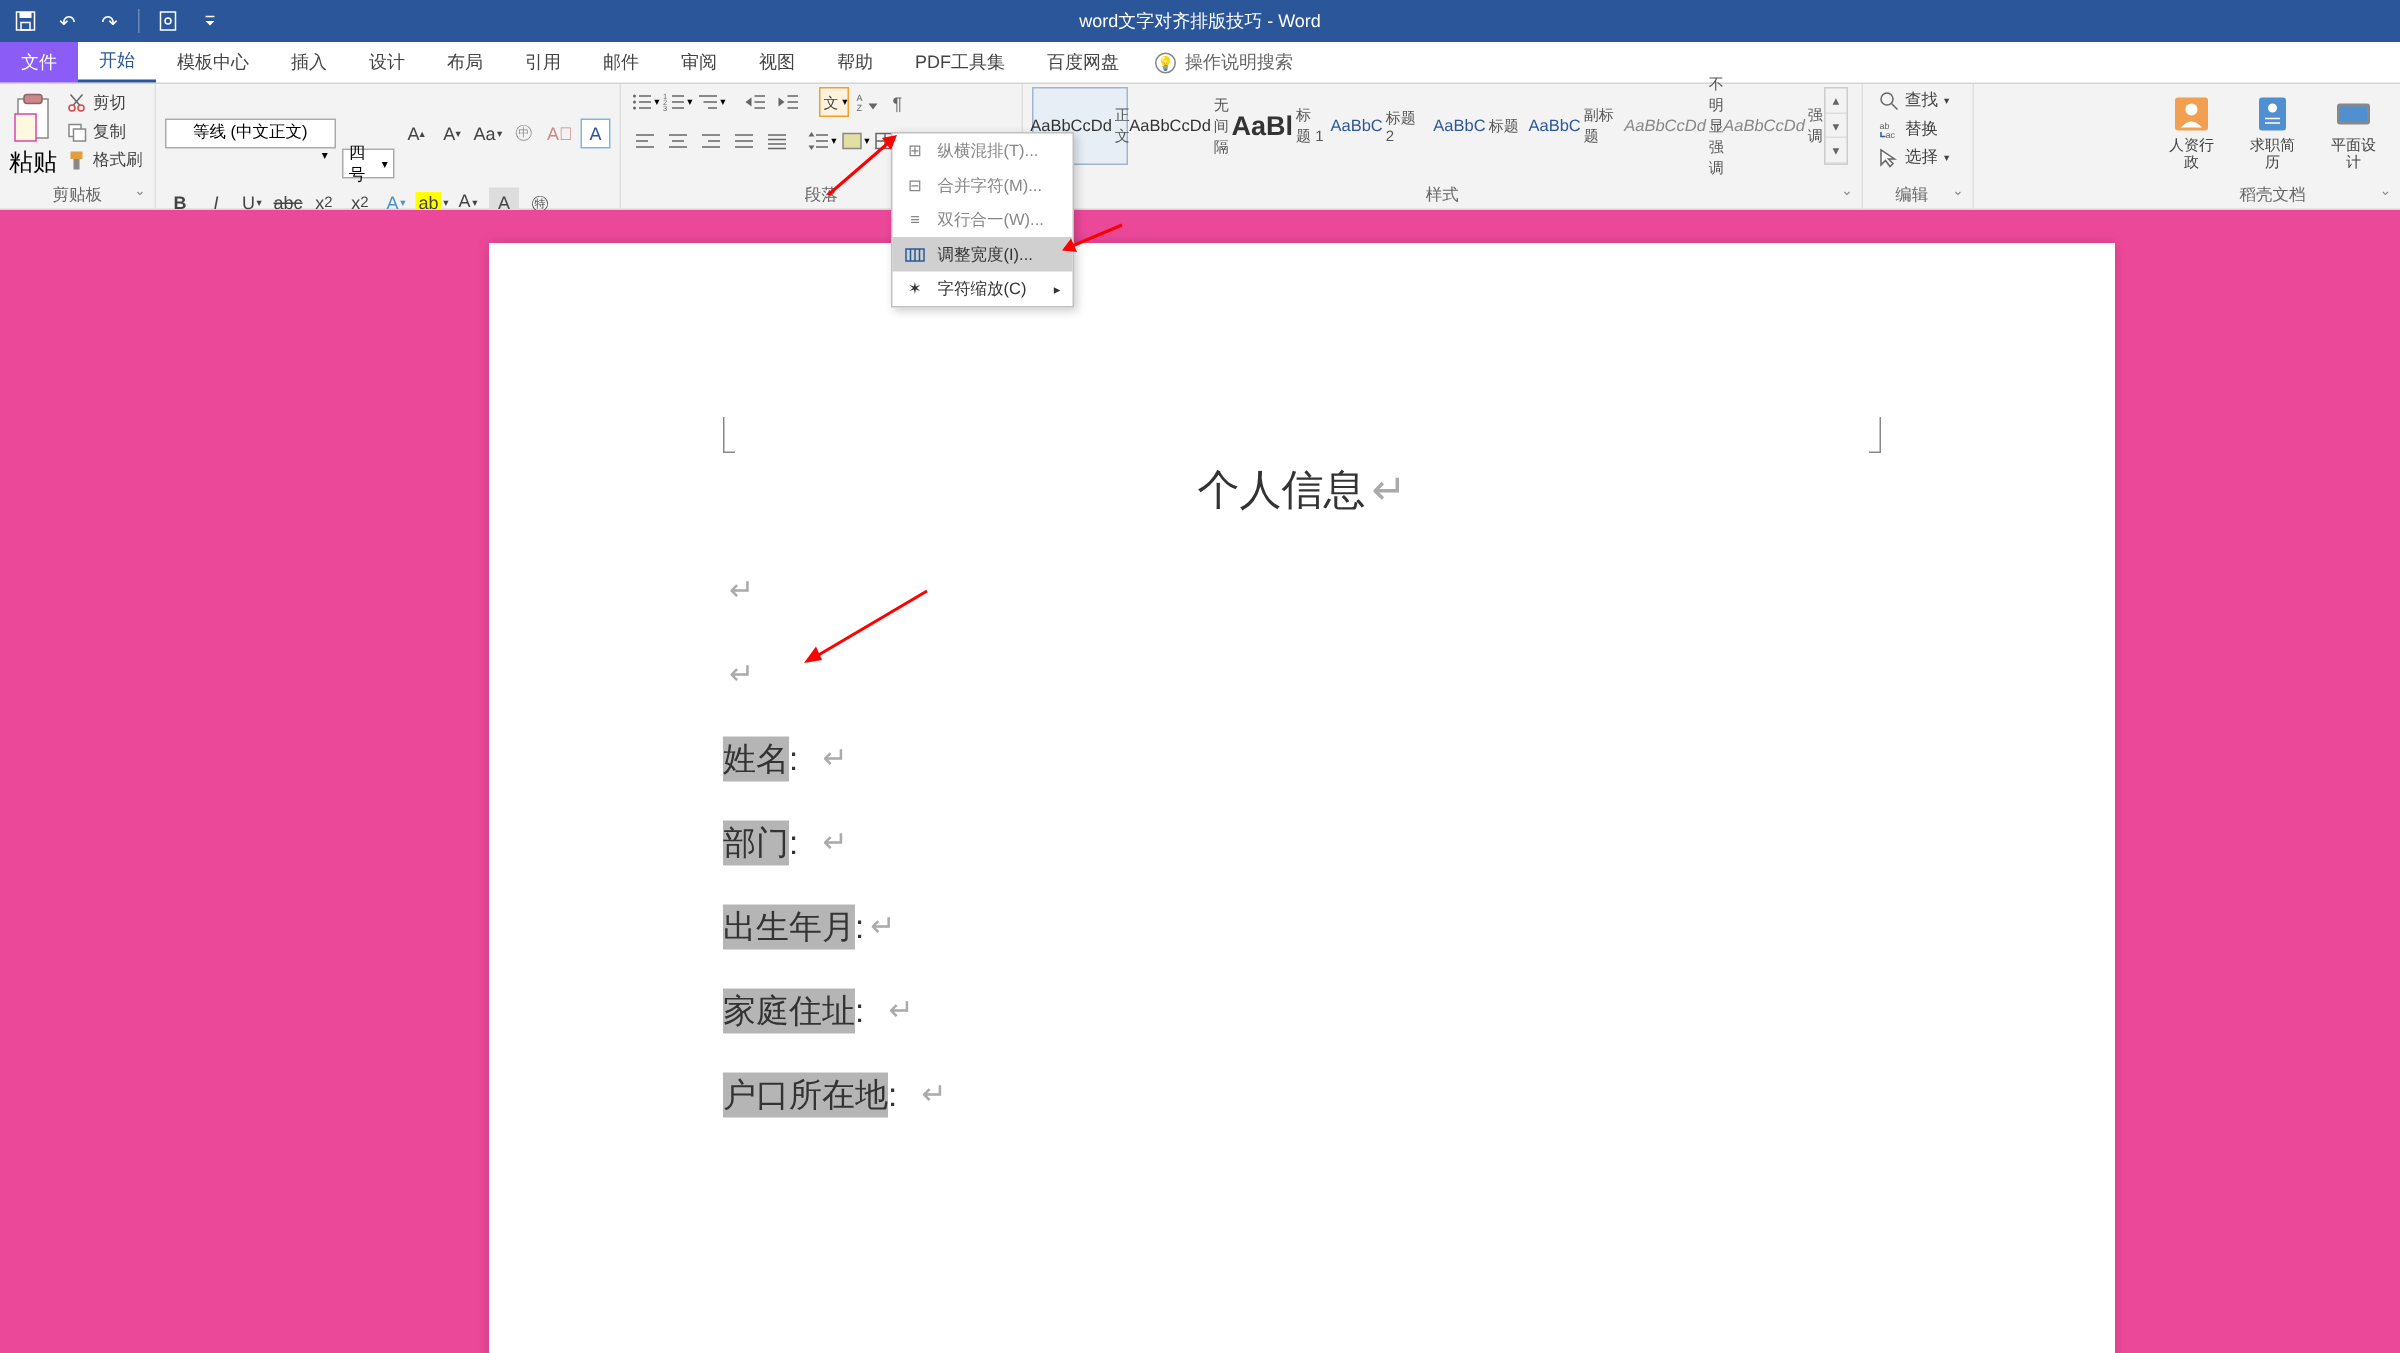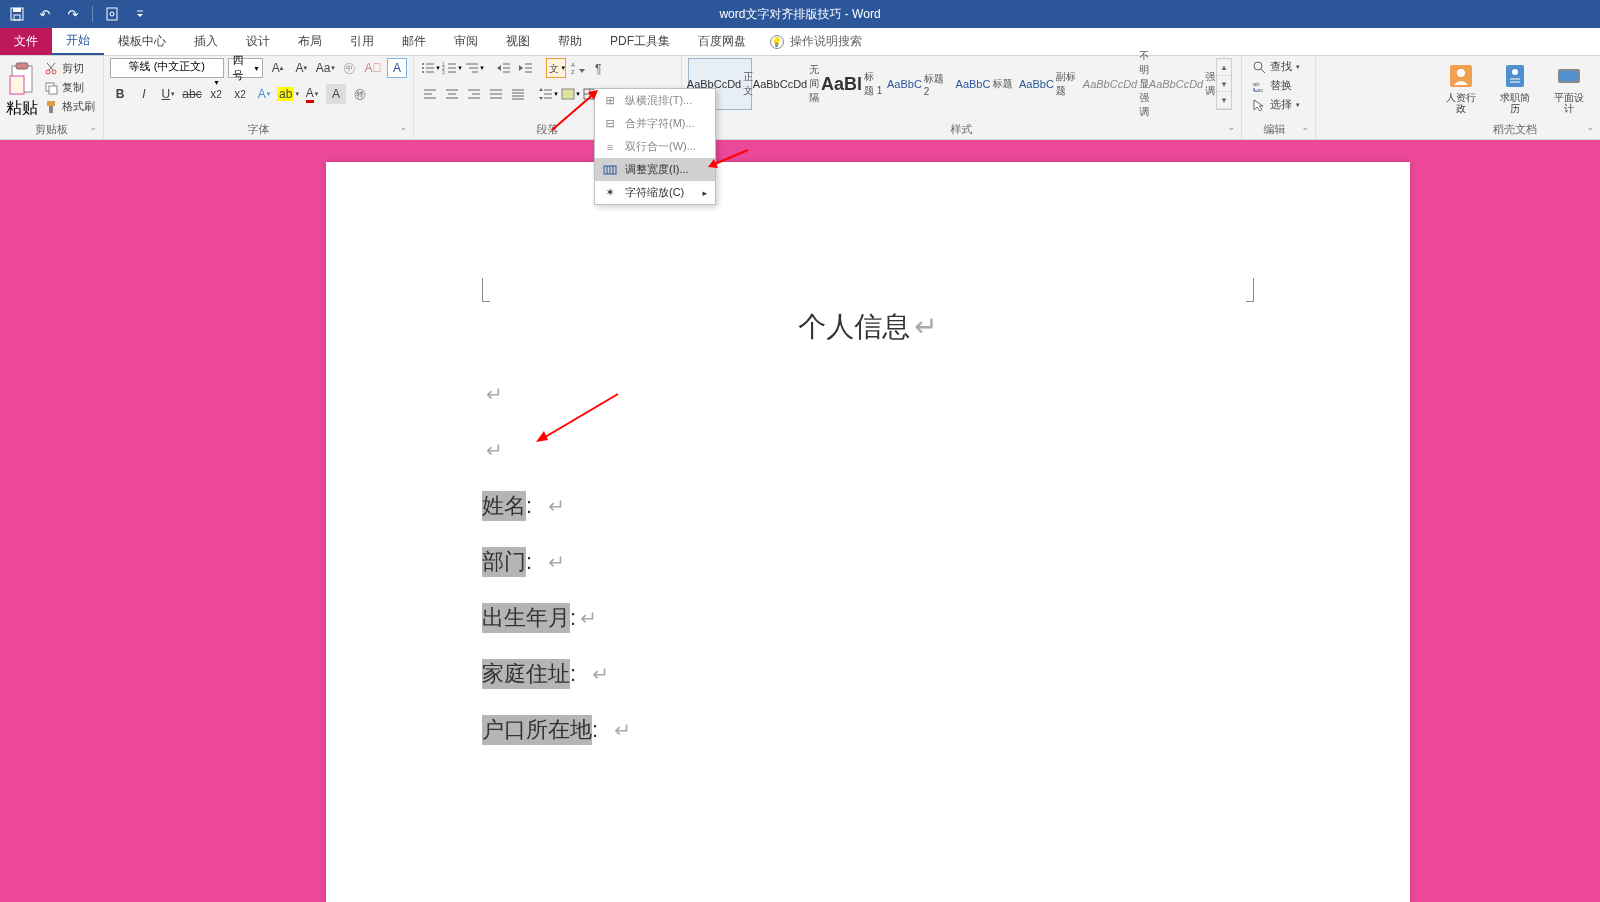--- a/index.html
+++ b/index.html
@@ -8,21 +8,21 @@
 
 .titlebar { height: 28px; background: #2b579a; display: flex; align-items: center; position: relative; }
 .qat { display: flex; align-items: center; gap: 10px; padding: 0 8px; }
 .qat-icon { width: 18px; height: 18px; display: flex; align-items: center; justify-content: center; color: #fff; font-size: 13px; }
 .qat-sep { width: 1px; height: 16px; background: rgba(255,255,255,0.3); }
 .title-text { position: absolute; left: 50%; transform: translateX(-50%); color: #fff; font-size: 12px; }
 
 
 .menubar { height: 28px; background: #fff; border-bottom: 1px solid #d4d4d4; display: flex; align-items: stretch; }
 .menu-tab { padding: 0 14px; font-size: 12px; color: #444; display: flex; align-items: center; cursor: pointer; }
-.menu-tab.file { background: #be185d; color: #fff; }
+.menu-tab.file { background: #8b5cf6; color: #fff; }
 .menu-tab.active { background: #fff; color: #2b579a; border-bottom: 2px solid #2b579a; }
 .tell-me { display: flex; align-items: center; margin-left: 10px; font-size: 12px; color: #666; gap: 6px; }
 .tell-me-icon { width: 14px; height: 14px; border: 1px solid #888; border-radius: 50%; display: flex; align-items: center; justify-content: center; font-size: 9px; }
 
 
 .ribbon { height: 84px; background: #f3f3f3; border-bottom: 1px solid #d4d4d4; display: flex; position: relative; }
 .ribbon-group { border-right: 1px solid #e0e0e0; display: flex; flex-direction: column; padding: 2px 6px 0 6px; }
 .ribbon-group-content { flex: 1; display: flex; align-items: flex-start; gap: 4px; }
 .ribbon-group-label { font-size: 11px; color: #666; text-align: center; padding: 2px 0; position: relative; }
 .ribbon-group-label::after { content: "⌄"; position: absolute; right: 0; font-size: 9px; color: #888; }
@@ -32,21 +32,21 @@
 .clipboard-icon-svg { width: 28px; height: 34px; }
 .clipboard-side { display: flex; flex-direction: column; gap: 2px; margin-top: 2px; }
 .clipboard-side-item { display: flex; align-items: center; gap: 4px; font-size: 11px; color: #444; padding: 1px 2px; }
 .small-icon { width: 14px; height: 14px; }
 
 
 .font-row { display: flex; align-items: center; gap: 4px; }
 .font-col { display: flex; flex-direction: column; gap: 6px; }
 .font-select { height: 20px; border: 1px solid #ababab; font-size: 11px; padding: 0 4px; background: #fff; display: flex; align-items: center; gap: 4px; }
 .font-select.name { width: 114px; flex-direction: column; }
-.font-select.size { width: 36px; }
+.font-select.size { width: 36px; margin-top: 41px; }
 .font-btn { width: 20px; height: 20px; display: flex; align-items: center; justify-content: center; font-size: 12px; color: #444; }
 .font-btn.border { border: 1px solid #7fb3e0; background: #fff; }
 .font-btn .dd { font-size: 7px; margin-left: 1px; }
 .para-btn { width: 20px; height: 20px; display: flex; align-items: center; justify-content: center; position: relative; }
 .para-btn.highlight { border: 1px solid #f0a030; background: #fff3e0; }
 .para-icon-svg { width: 16px; height: 14px; }
 
 
 .styles-gallery { display: flex; gap: 2px; }
 .style-item { width: 64px; height: 52px; border: 1px solid transparent; display: flex; flex-direction: row; align-items: center; justify-content: center; gap: 2px; }

